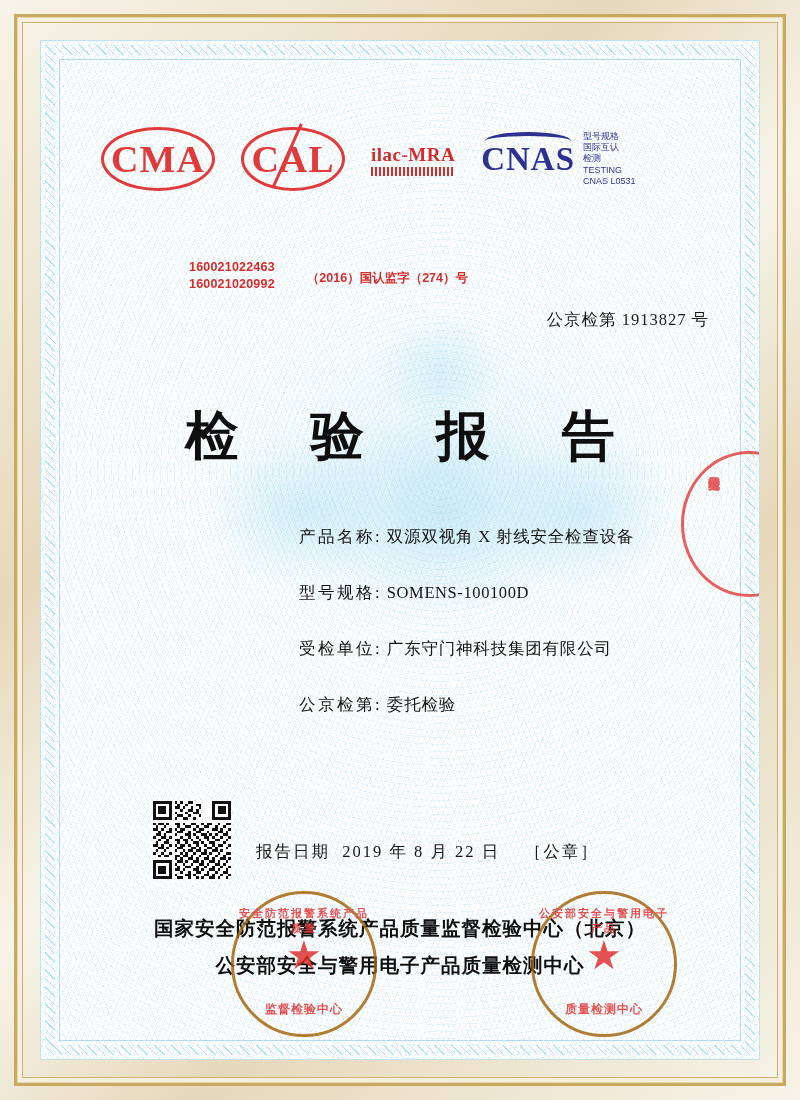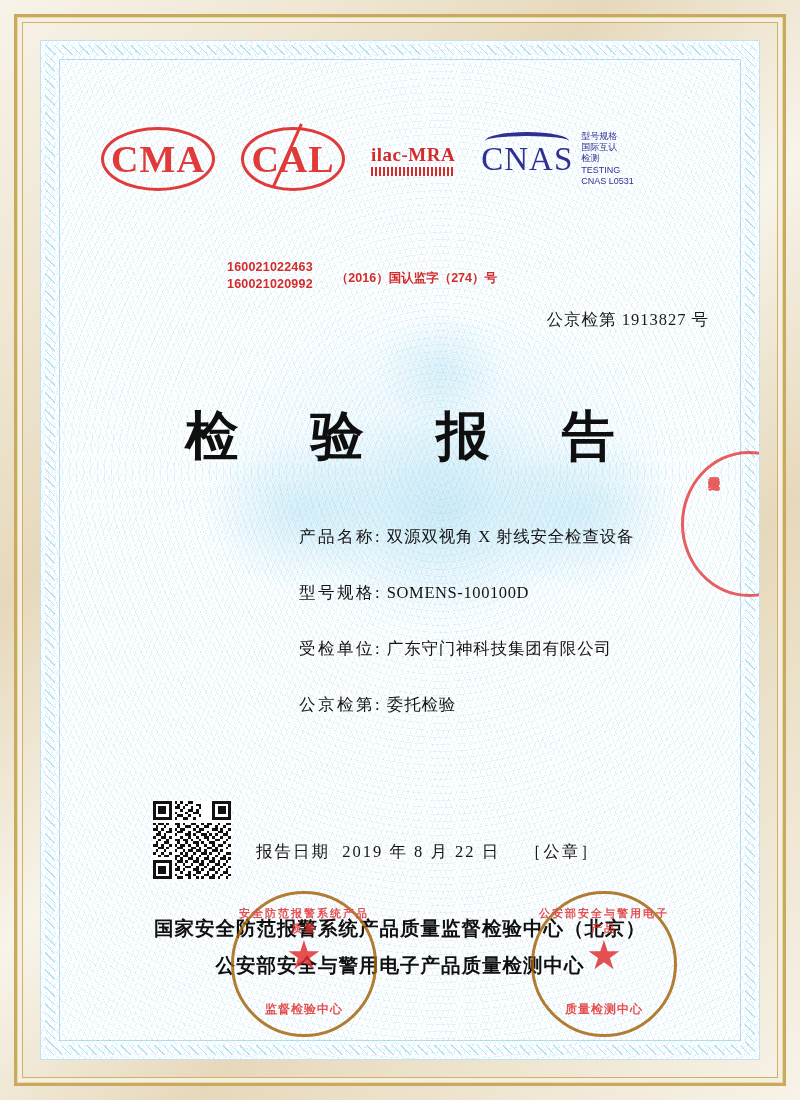--- a/index.html
+++ b/index.html
@@ -138,21 +138,21 @@
     height: 9px;
     background: repeating-linear-gradient(90deg, #d42b2b 0 2px, rgba(255,255,255,0) 2px 4px);
   }
   .logo-cnas {
     display: flex;
     align-items: center;
     gap: 8px;
   }
   .cnas-mark {
     color: #2e3192;
-    font-weight: normal;
+    font-weight: bold;
     font-size: 33px;
     letter-spacing: 1px;
     position: relative;
   }
   .cnas-mark .swoosh {
     position: absolute;
     left: 4px; right: 4px; top: -9px;
     height: 14px;
     border-top: 4px solid #2e3192;
     border-radius: 50%;
@@ -163,23 +163,22 @@
     line-height: 1.25;
     font-family: "Liberation Sans", sans-serif;
   }
 
   
   .cert-nums {
     position: absolute;
     left: 148px;
     top: 218px;
     display: flex;
-    gap: 23px;
+    gap: 32px;
     align-items: flex-start;
-    margin-left: 38px;
   }
   .cma-nums {
     color: #d42b2b;
     font-size: 12.5px;
     font-family: "Liberation Sans", sans-serif;
     font-weight: bold;
     line-height: 1.35;
     letter-spacing: .2px;
   }
   .cal-num {

